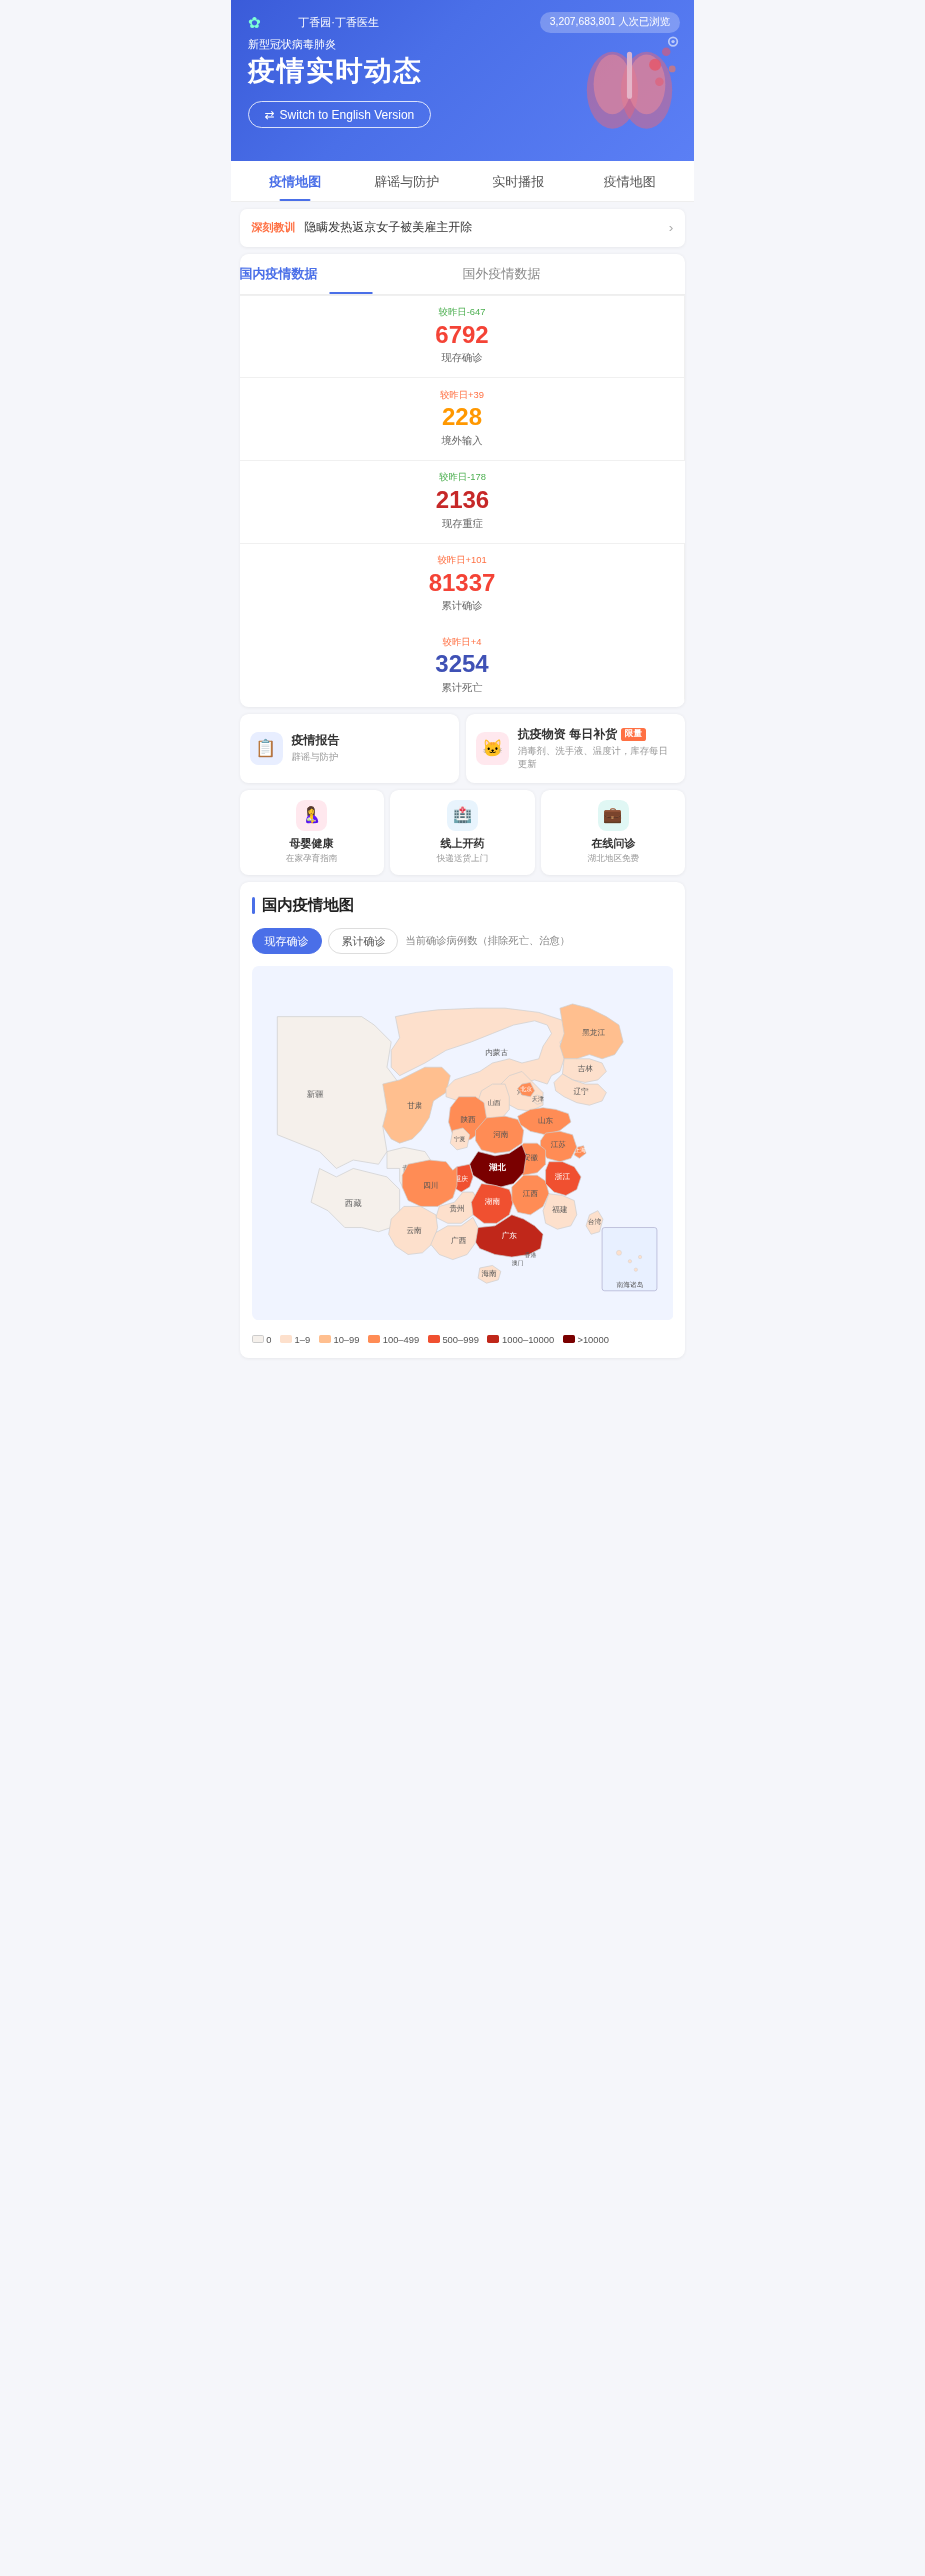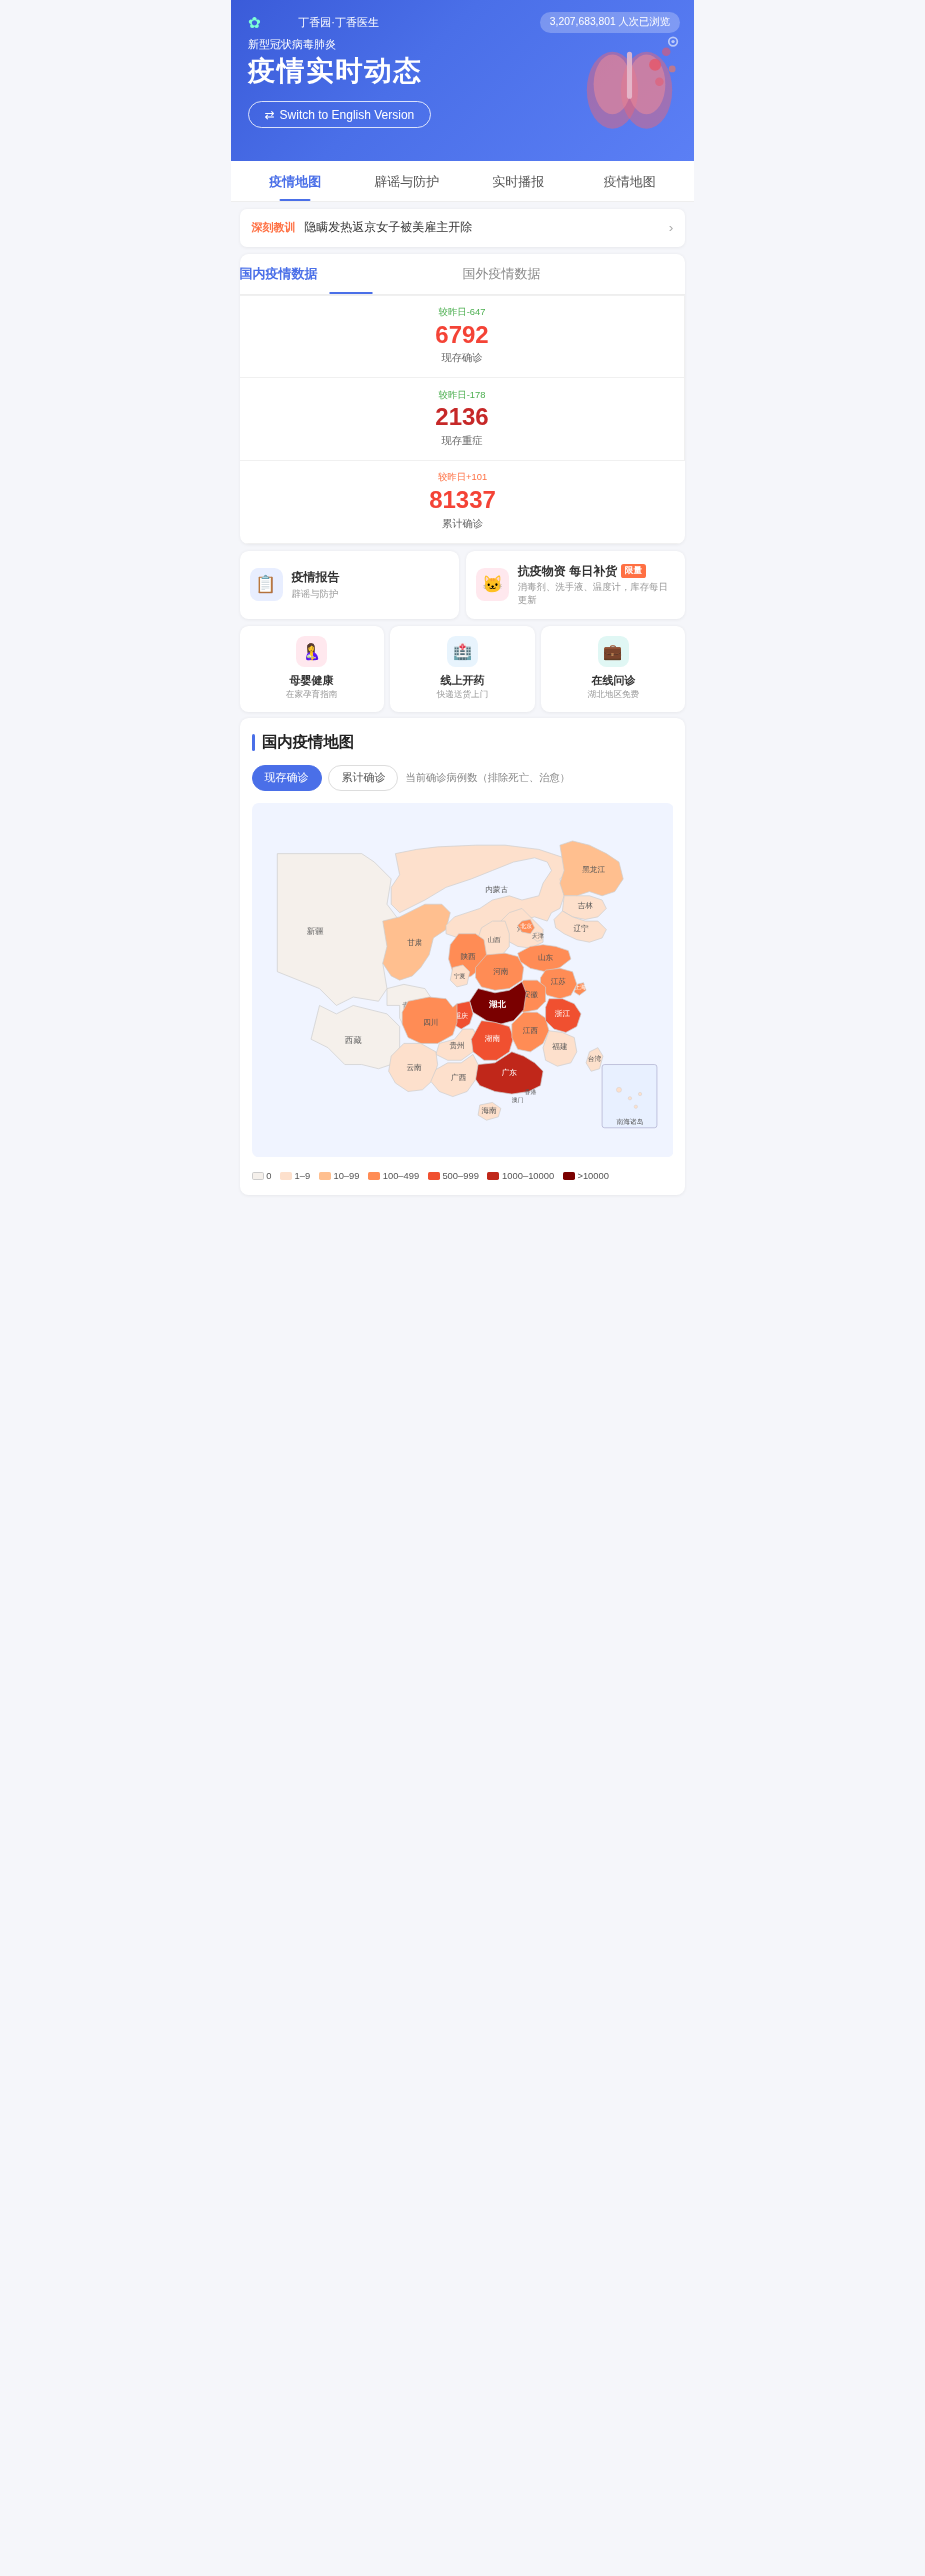--- a/index.html
+++ b/index.html
@@ -453,33 +453,43 @@
     <div class="data-tab">国外疫情数据</div>
   </div>
   <div class="data-grid">
 
     <div class="data-cell">
       <div class="data-diff down">较昨日-647</div>
       <div class="data-number red">6792</div>
       <div class="data-label">现存确诊</div>
     </div>
 
+    <div class="data-cell">
+      <div class="data-diff up">较昨日+39</div>
+      <div class="data-number orange">228</div>
+      <div class="data-label">境外输入</div>
+    </div>
 
     <div class="data-cell">
       <div class="data-diff down">较昨日-178</div>
       <div class="data-number darkred">2136</div>
       <div class="data-label">现存重症</div>
     </div>
 
     <div class="data-cell">
       <div class="data-diff up">较昨日+101</div>
       <div class="data-number red">81337</div>
       <div class="data-label">累计确诊</div>
     </div>
 
+    <div class="data-cell">
+      <div class="data-diff up">较昨日+4</div>
+      <div class="data-number blue">3254</div>
+      <div class="data-label">累计死亡</div>
+    </div>
 
   </div>
 </div>
 
 <div class="service-section">
   <div class="service-card">
     <div class="service-icon blue-bg">📋</div>
     <div class="service-info">
       <div class="service-title">疫情报告</div>
       <div class="service-subtitle">辟谣与防护</div>

